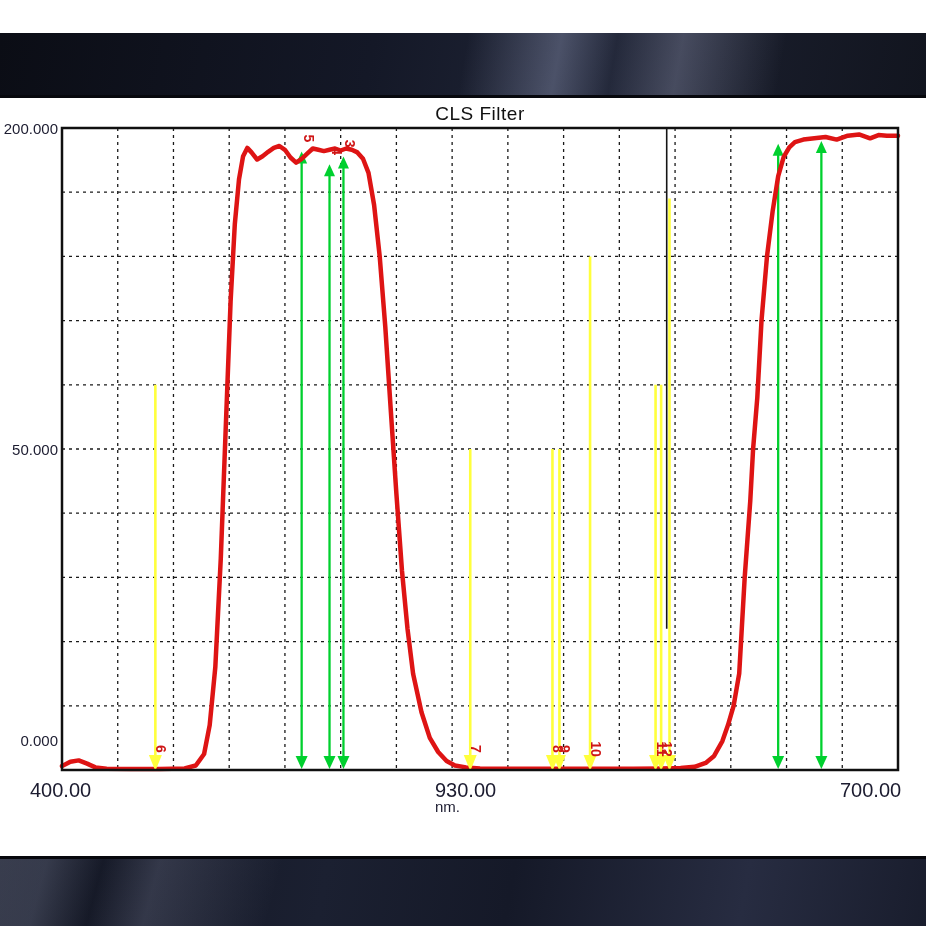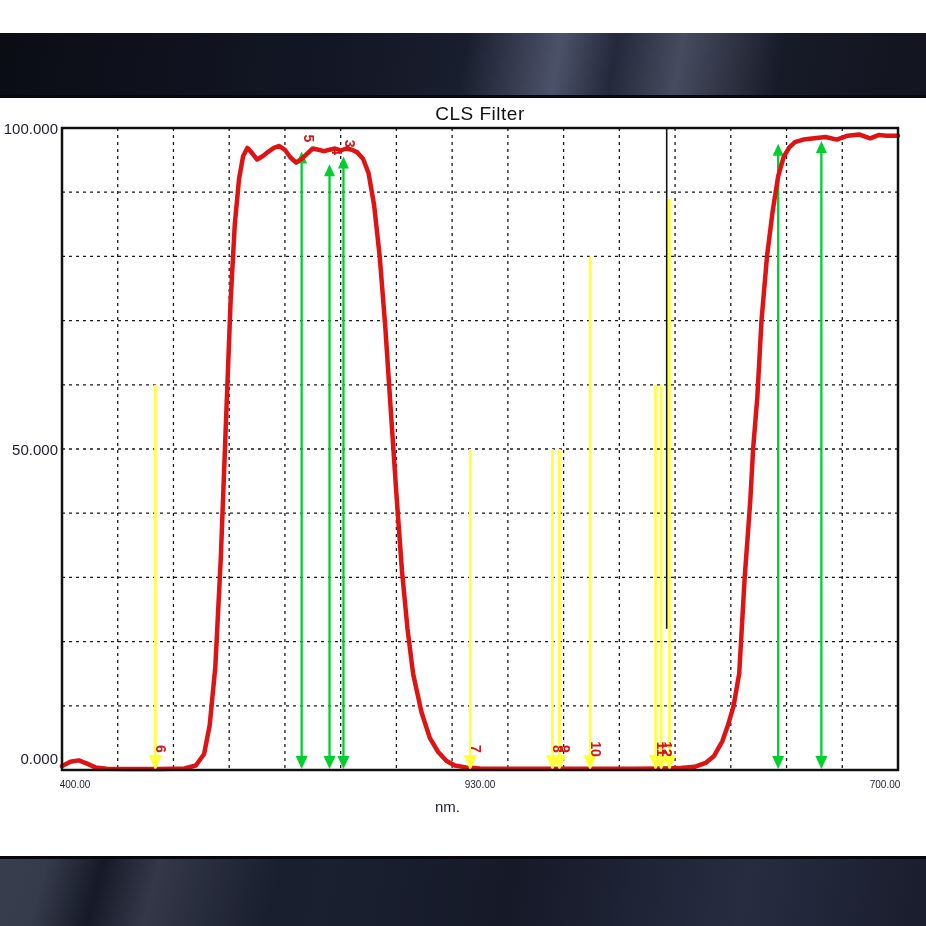--- a/index.html
+++ b/index.html
@@ -10,36 +10,36 @@
     background:
       linear-gradient(100deg, rgba(120,130,165,0) 50%, rgba(150,158,190,.38) 60%, rgba(90,98,130,.12) 66%, rgba(165,170,200,.32) 73%, rgba(70,76,105,0) 84%),
       linear-gradient(100deg,#0b0d15 0%,#141827 40%,#1e2334 60%,#12151f 100%);}
   .band.bottom{top:856px;height:70px;border-top:3px solid #07080d;
     background:
       linear-gradient(105deg, rgba(150,158,188,.30) 0%, rgba(150,158,188,.28) 5%, rgba(70,78,110,.05) 11%, rgba(160,165,195,.22) 17%, rgba(40,46,72,0) 30%),
       linear-gradient(100deg,#10131e 0%,#1b2031 35%,#151928 55%,#272c41 80%,#191d2d 100%);}
   .chart-title{position:absolute;left:0;top:103px;width:960px;text-align:center;
       font-size:19px;color:#111;letter-spacing:.5px;}
   .ytick{position:absolute;width:58px;text-align:right;font-size:15px;color:#1c1c30;}
-  .xtick{position:absolute;width:90px;text-align:center;font-size:10px;color:#1c1c30;}
+  .xtick{position:absolute;width:90px;text-align:left;font-size:20px;color:#1c1c30;}
   .unit{position:absolute;width:90px;text-align:left;font-size:15px;color:#1c1c30;}
   svg{position:absolute;left:0;top:0;}
 </style>
 </head>
 <body>
 
 <div class="canvas">
   <div class="band top"></div>
   <div class="band bottom"></div>
 
   <div class="chart-title">CLS Filter</div>
 
-  <div class="ytick" style="left:0;top:120px">100.000</div>
+  <div class="ytick" style="left:0;top:120px">200.000</div>
   <div class="ytick" style="left:0;top:441px">50.000</div>
-  <div class="ytick" style="left:0;top:750px">0.000</div>
+  <div class="ytick" style="left:0;top:732px">0.000</div>
 
   <div class="xtick" style="left:30px;top:779px">400.00</div>
   <div class="xtick" style="left:435px;top:779px">930.00</div>
   <div class="xtick" style="left:840px;top:779px">700.00</div>
   <div class="unit" style="left:435px;top:798px">nm.</div>
 
   <svg id="plot" width="926" height="926" viewBox="0 0 926 926">
       <line x1="117.73333333333333" y1="128" x2="117.73333333333333" y2="770" stroke="#1a1a1a" stroke-width="1.3" stroke-dasharray="3,4"></line>
       <line x1="173.46666666666667" y1="128" x2="173.46666666666667" y2="770" stroke="#1a1a1a" stroke-width="1.3" stroke-dasharray="3,4"></line>
       <line x1="229.2" y1="128" x2="229.2" y2="770" stroke="#1a1a1a" stroke-width="1.3" stroke-dasharray="3,4"></line>

